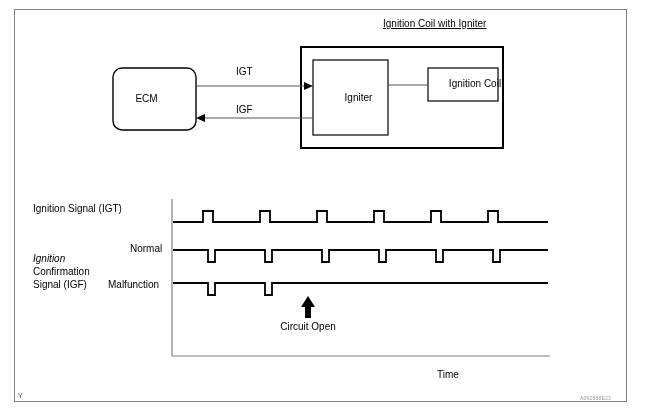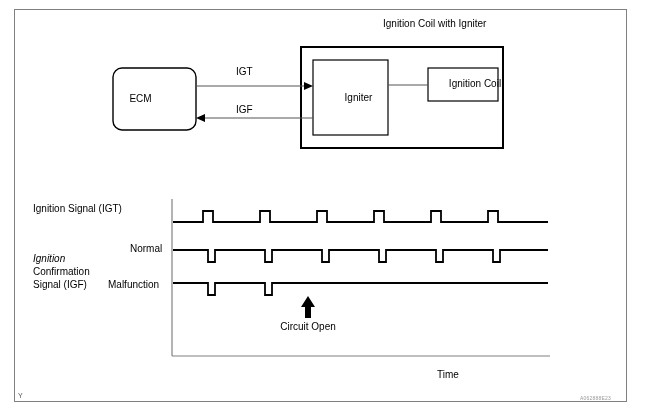--- a/index.html
+++ b/index.html
@@ -39,20 +39,21 @@
   .lbl {
     position: absolute;
     font-family: "Liberation Sans", sans-serif;
     font-size: 10px;
     color: #000000;
     white-space: nowrap;
     line-height: 12px;
   }
   .lbl-title {
     font-size: 10px;
+    text-decoration: underline;
   }
   .lbl-box {
     font-size: 10px;
   }
   .lbl-code {
     font-size: 5px;
     color: #9a9a9a;
     letter-spacing: 0.2px;
   }
   .lbl-corner {
@@ -113,21 +114,21 @@
               548,283"></polyline>
 
     <g>
       <polygon points="308,296 301,307 305,307 305,318 311,318 311,307 315,307" fill="#000000"></polygon>
     </g>
 
   </svg>
 
   <div class="lbl lbl-title" style="left:383px; top:18px;">Ignition Coil with Igniter</div>
 
-  <div class="lbl lbl-box center-text" style="left:107px; top:93px; width:67px;">ECM</div>
+  <div class="lbl lbl-box center-text" style="left:113px; top:93px; width:67px;">ECM</div>
 
   <div class="lbl lbl-box center-text" style="left:313px; top:92px; width:91px;">Igniter</div>
 
   <div class="lbl lbl-box center-text" style="left:440px; top:78px; width:70px;">Ignition Coil</div>
 
   <div class="lbl lbl-box" style="left:236px; top:66px;">IGT</div>
 
   <div class="lbl lbl-box" style="left:236px; top:104px;">IGF</div>
 
   <div class="lbl" style="left:33px; top:203px;">Ignition Signal (IGT)</div>

